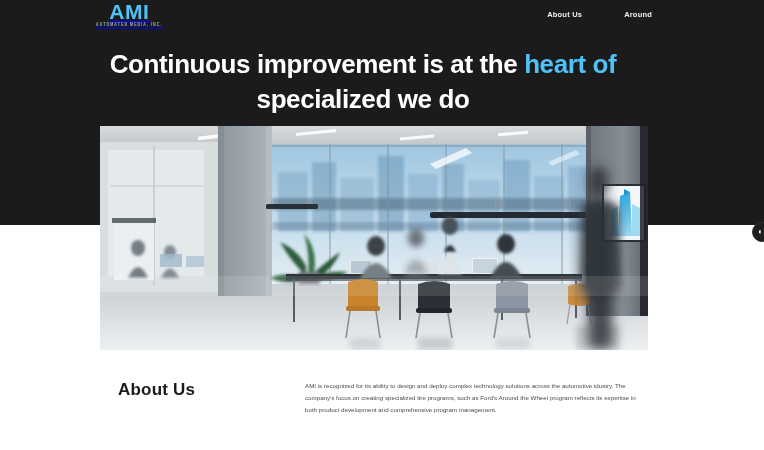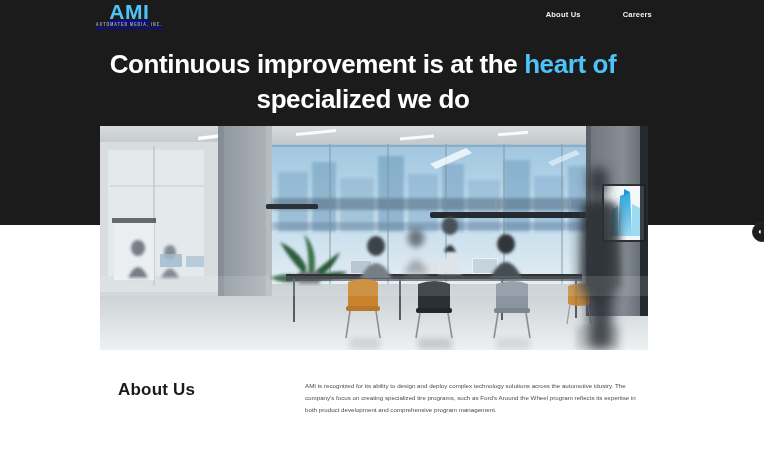--- a/index.html
+++ b/index.html
@@ -98,21 +98,21 @@
 
   <div class="navbar">
 
     <a class="brand" href="#">
       <span class="brand-mark">AMI</span>
       <span class="brand-sub">AUTOMATED MEDIA, INC.</span>
     </a>
 
     <div class="nav-links">
       <a class="nav-link" href="#">About Us</a>
-      <a class="nav-link" href="#">Careers</a>
+      <a class="nav-link" href="#">Around</a>
     </div>
 
   </div>
 
   <h1 class="headline"><span>Continuous improvement is at the </span><span class="accent">heart of</span><br><span>specialized we do</span></h1>
 
   <div class="hero-image">
     <svg viewBox="0 0 548 224" preserveAspectRatio="none">
       <defs>
         <linearGradient id="glassWin" x1="0" y1="0" x2="0" y2="1">

